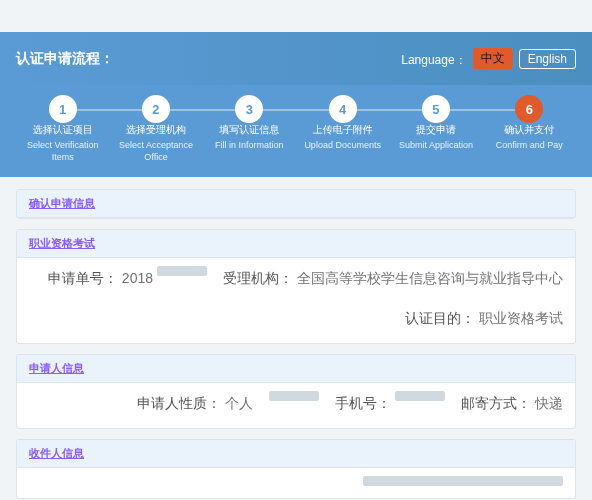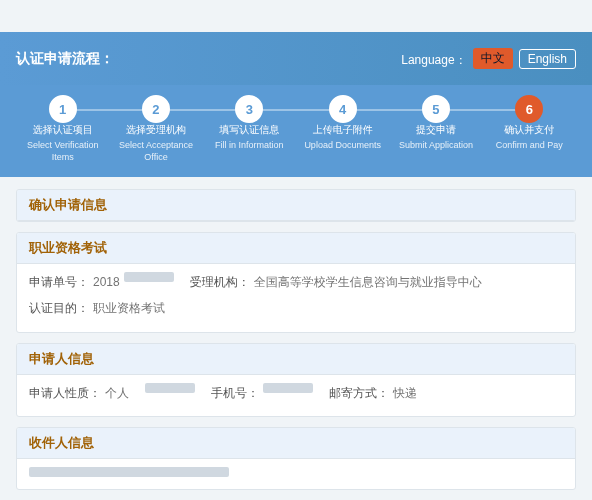--- a/index.html
+++ b/index.html
@@ -123,38 +123,40 @@
       background: #fff;
       border: 1px solid #dde4ea;
       border-radius: 3px;
       margin-bottom: 10px;
       overflow: hidden;
     }
 
     .section-header {
       background: #eaf2fb;
       padding: 6px 12px;
-      font-size: 13px;
+      font-size: 11px;
       font-weight: bold;
-      color: #a16207;
+      color: #8b5cf6;
       border-bottom: 1px solid #dde4ea;
+      text-decoration: underline;
     }
 
     .section-body {
       padding: 8px 12px;
     }
 
     .info-row {
       display: flex;
       flex-wrap: wrap;
-      gap: 4px 16px;
+      gap: 14px 16px;
       margin-bottom: 4px;
-      font-size: 12px;
+      font-size: 14px;
       color: #444;
       line-height: 1.8;
+      justify-content: flex-end;
     }
     .info-row span {
       display: inline-flex;
       gap: 4px;
     }
     .info-label {
       color: #555;
       white-space: nowrap;
     }
     .info-value {

